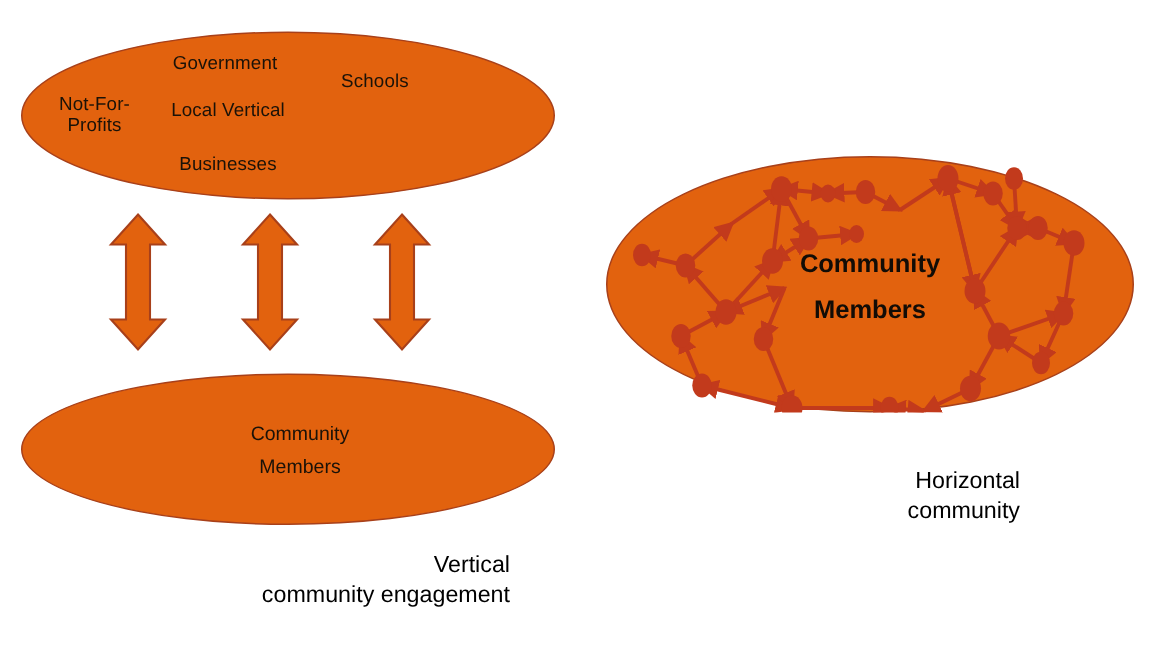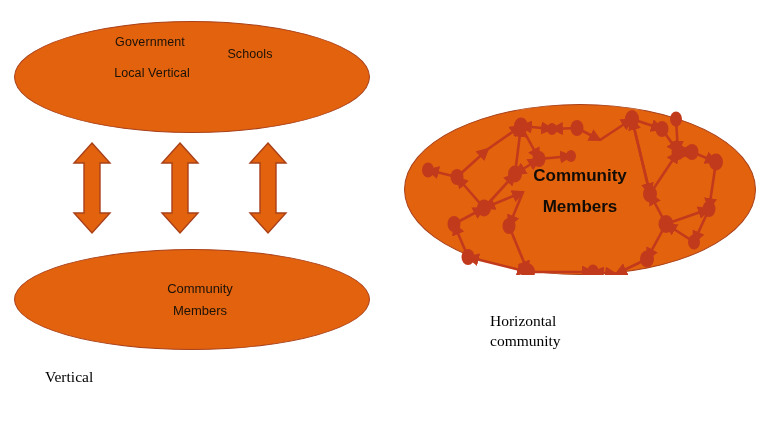--- a/index.html
+++ b/index.html
@@ -89,23 +89,23 @@
   .arrows-group {
     position: absolute;
     left: 70px;
     top: 140px;
     width: 250px;
     height: 96px;
   }
 
   .caption {
     position: absolute;
-    text-align: left;
+    text-align: right;
     color: #000000;
-    font-family: Liberation Serif, serif;
+    font-family: Liberation Sans, sans-serif;
     font-size: 15.5px;
     line-height: 20px;
   }
 
   #vertical-caption {
     left: 45px;
     top: 367px;
     width: 295px;
   }
 
@@ -157,24 +157,26 @@
 <div id="diagram-root">
 
   <div class="panel" id="vertical-panel">
 
     <div class="ellipse" id="stakeholders-ellipse"></div>
 
     <div class="stake-label" id="label-government">Government</div>
 
     <div class="stake-label" id="label-schools">Schools</div>
 
+    <div class="stake-label wrap" id="label-notforprofits">Not-For-Profits</div>
 
     <div class="stake-label" id="label-localcouncils">Local Vertical</div>
 
 
+    <div class="stake-label" id="label-businesses">Businesses</div>
 
 
     <div class="arrows-group">
       <svg width="250" height="96" viewBox="0 0 250 96">
         <g fill="#E2620E" stroke="#A8401A" stroke-width="1.4" stroke-linejoin="miter">
           <polygon points="22,3 40,23 30,23 30,73 40,73 22,93 4,73 14,73 14,23 4,23"></polygon>
           <polygon points="110,3 128,23 118,23 118,73 128,73 110,93 92,73 102,73 102,23 92,23"></polygon>
           <polygon points="198,3 216,23 206,23 206,73 216,73 198,93 180,73 190,73 190,23 180,23"></polygon>
         </g>
       </svg>
@@ -182,20 +184,21 @@
 
     <div class="ellipse" id="community-ellipse-vertical"></div>
 
     <div class="community-text-vertical">
       <div>Community</div>
       <div>Members</div>
     </div>
 
     <div class="caption" id="vertical-caption">
       <div>Vertical</div>
+      <div>community engagement</div>
     </div>
   </div>
 
   <div class="panel" id="horizontal-panel">
 
     <div class="ellipse" id="community-ellipse-horizontal"></div>
 
     <svg id="network-svg" viewBox="0 0 352 171">
       <defs>
         <marker id="ah" markerWidth="5" markerHeight="5" refX="4.2" refY="2.5" orient="auto">

